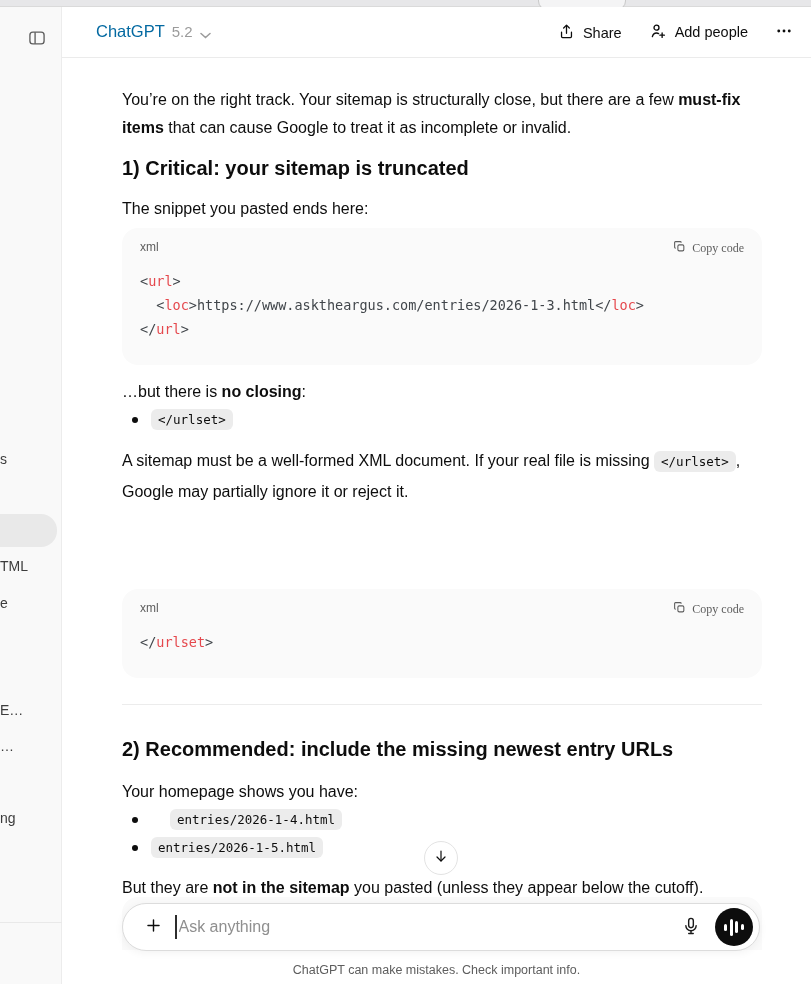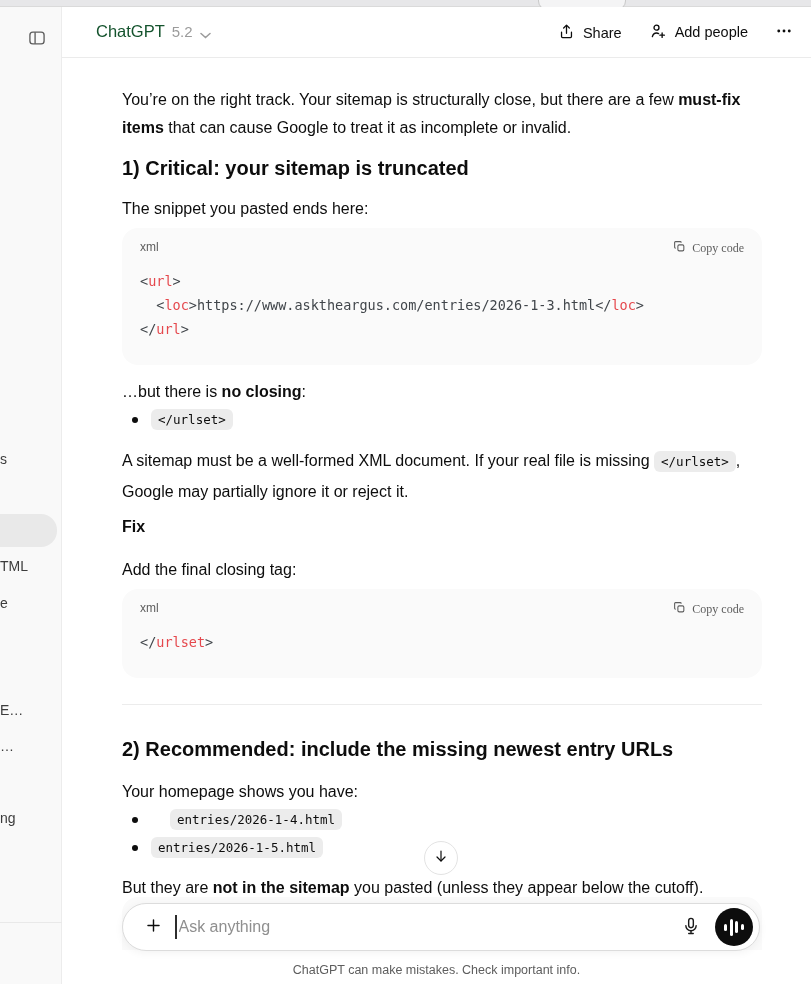--- a/index.html
+++ b/index.html
@@ -14,21 +14,21 @@
   
   .sidebar { position:absolute; left:0; top:7px; width:62px; height:977px; background:#f9f9f9; border-right:1px solid #ececec; z-index:1; }
   .sidebar-toggle { position:absolute; left:19px; top:15px; width:36px; height:36px; display:flex; align-items:center; justify-content:center; border-radius:8px; color:#5d5d5d; cursor:pointer; }
   .sb-frag { position:absolute; left:0; font-size:14px; color:#3c3c3c; white-space:nowrap; cursor:pointer; }
   .sb-pill { position:absolute; left:-18px; top:507px; width:75px; height:33px; background:#e9e9e9; border-radius:16px; cursor:pointer; }
   .sb-divider { position:absolute; left:0; top:915px; width:62px; border-top:1px solid #e9e9e9; }
 
   
   .header { position:absolute; left:62px; top:7px; width:749px; height:51px; background:#fff; border-bottom:1px solid #ebebeb; display:flex; align-items:center; padding:0 18px 0 34px; z-index:3; }
   .title-group { display:flex; align-items:baseline; gap:7px; cursor:pointer; }
-  .app-title { font-size:16.5px; font-weight:500; color:#14532d; }
+  .app-title { font-size:16.5px; font-weight:500; color:#0369a1; }
   .app-version { font-size:15px; color:#9b9b9b; }
   .chev { align-self:center; margin-top:3px; }
   .header-right { margin-left:auto; display:flex; align-items:flex-end; gap:27px; }
   .hbtn { display:flex; align-items:center; gap:8px; font-size:14.5px; color:#0d0d0d; cursor:pointer; background:none; border:none; font-family:inherit; }
 
   
   .p { position:absolute; left:122px; width:645px; font-size:16px; line-height:28px; color:#0d0d0d; }
   .p b { font-weight:700; }
   .h2 { position:absolute; left:122px; width:645px; font-size:20px; font-weight:700; color:#0d0d0d; }
   .h3 { position:absolute; left:122px; width:645px; font-size:16px; font-weight:700; color:#0d0d0d; }
@@ -162,23 +162,21 @@
 
   <p class="p" style="top:378px;"><span>…but there is </span><b>no closing</b><span>:</span></p>
 
   <div class="li" style="top:409px;">
     <span class="dot"></span>
     <span class="chip">&lt;/urlset&gt;</span>
   </div>
 
   <p class="p" style="top:446px; line-height:30px;"><span>A sitemap must be a well-formed XML document. If your real file is missing </span><span class="chip">&lt;/urlset&gt;</span><span>, Google may partially ignore it or reject it.</span></p>
 
-  <div class="h3" style="top:518px;">Fix</div>
-
-  <p class="p" style="top:556px;">Add the final closing tag:</p>
+
 
   <div class="codeblock" style="top:589px; height:89px;">
     <div class="cb-header">
       <span>xml</span>
       <button class="cb-copy">
         <span>
           <svg width="13" height="13" viewBox="0 0 24 24" fill="none" stroke="currentColor" stroke-width="2">
               <rect x="9" y="9" width="11" height="11" rx="2.5"></rect>
               <path d="M15 5v-.5A1.5 1.5 0 0 0 13.5 3h-9A1.5 1.5 0 0 0 3 4.5v9A1.5 1.5 0 0 0 4.5 15H5"></path>
             </svg>

